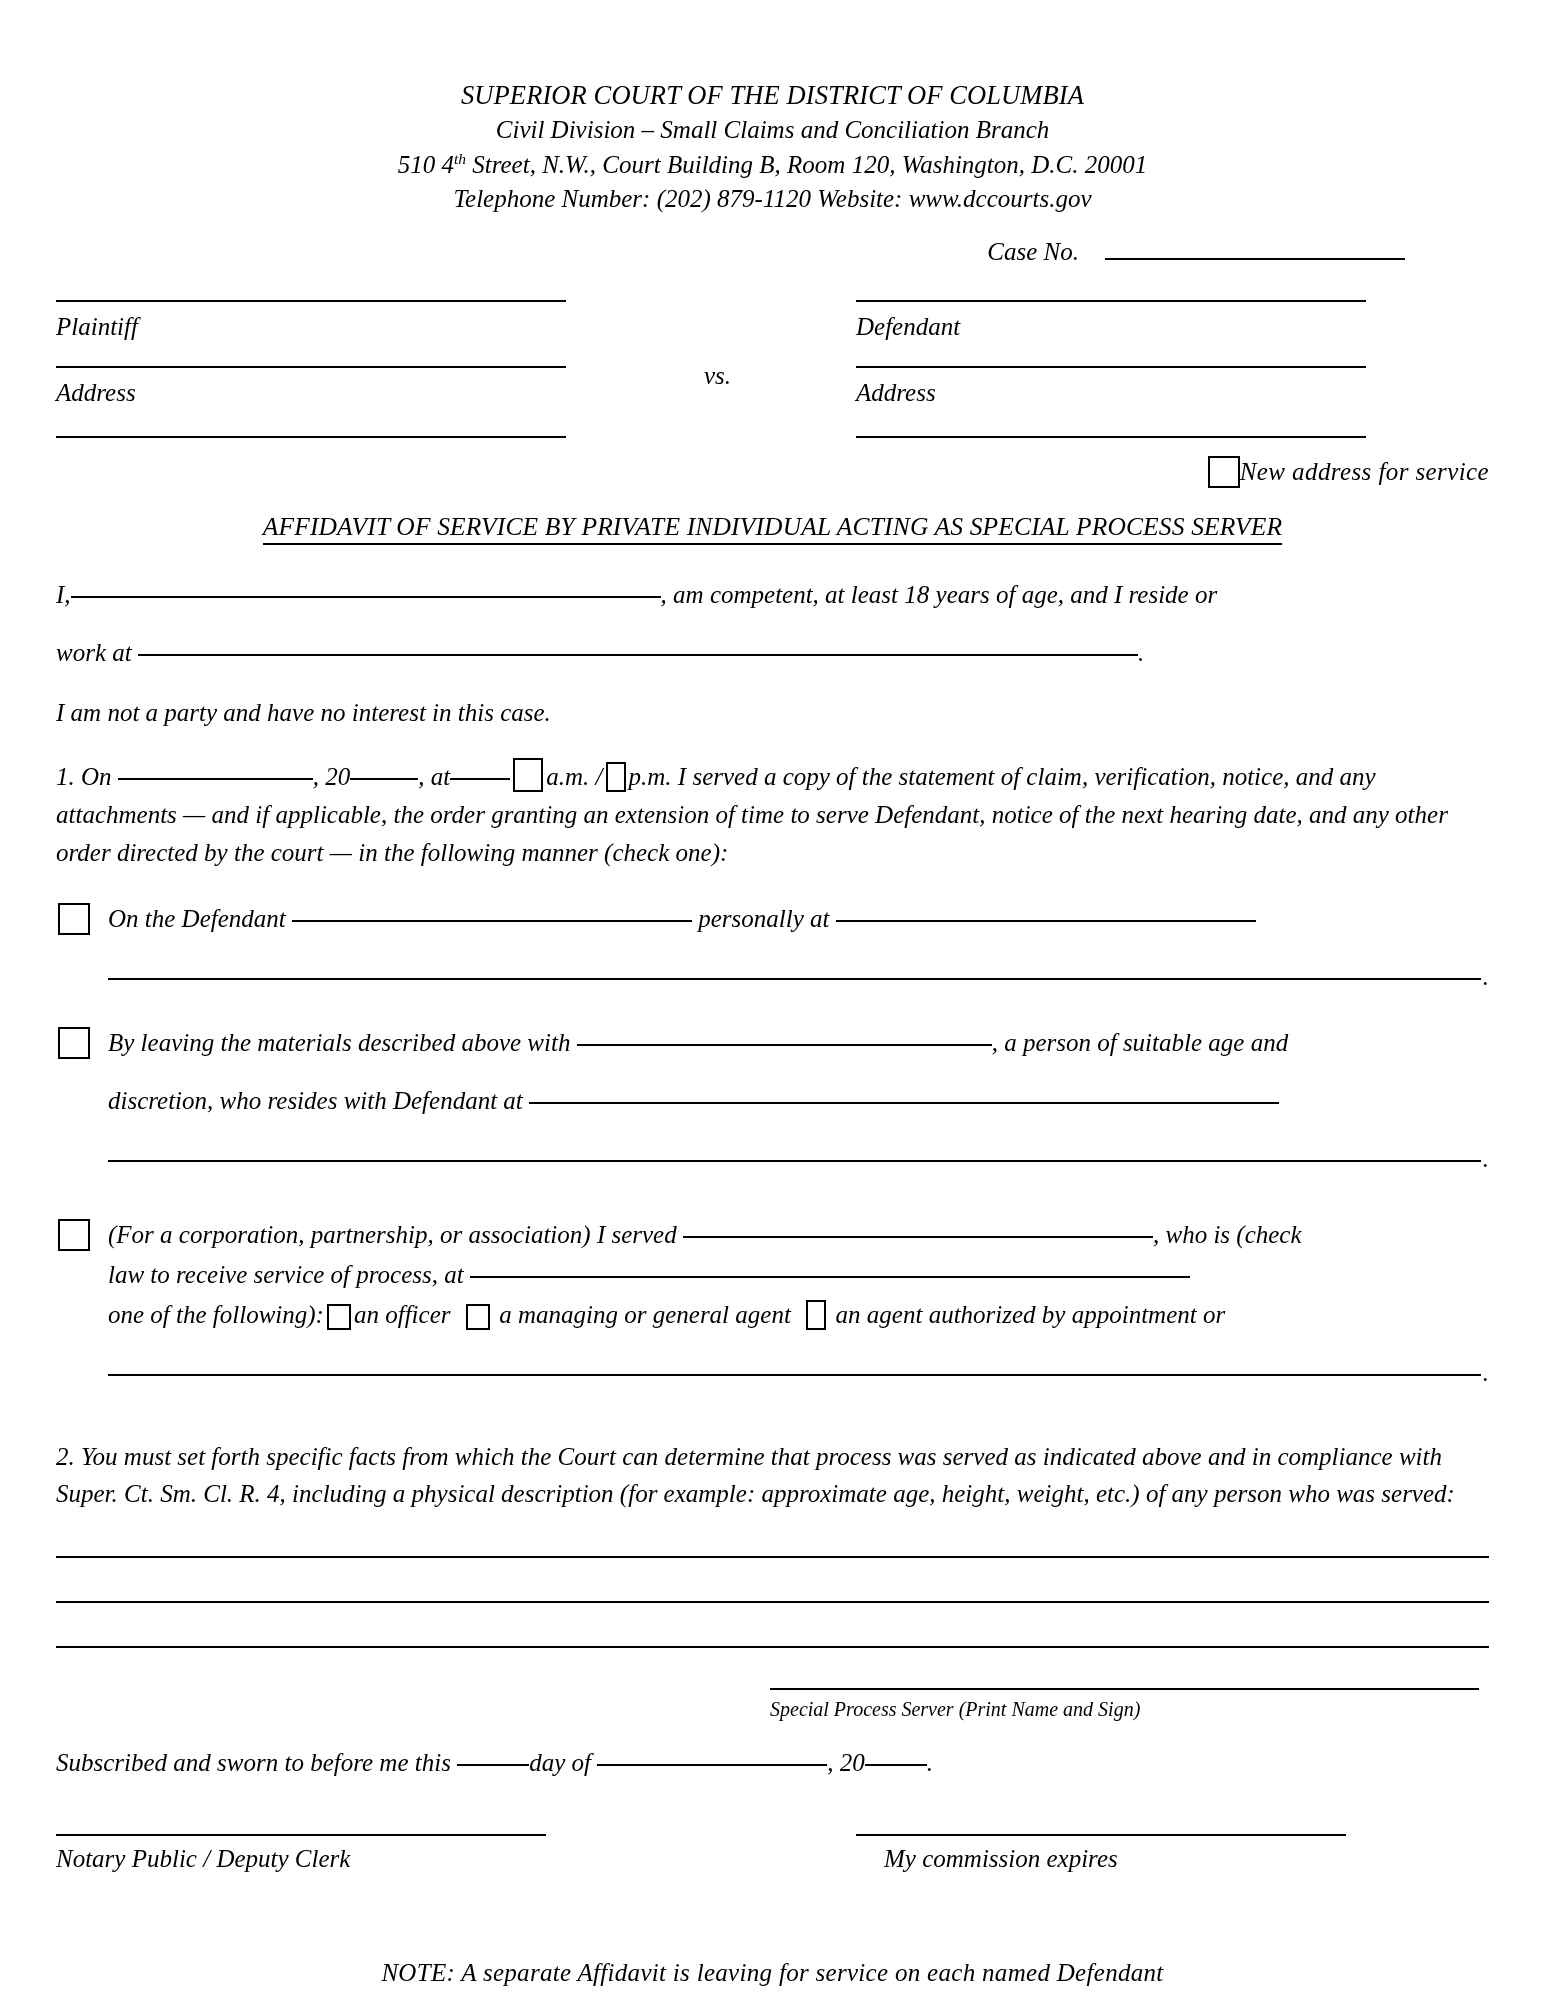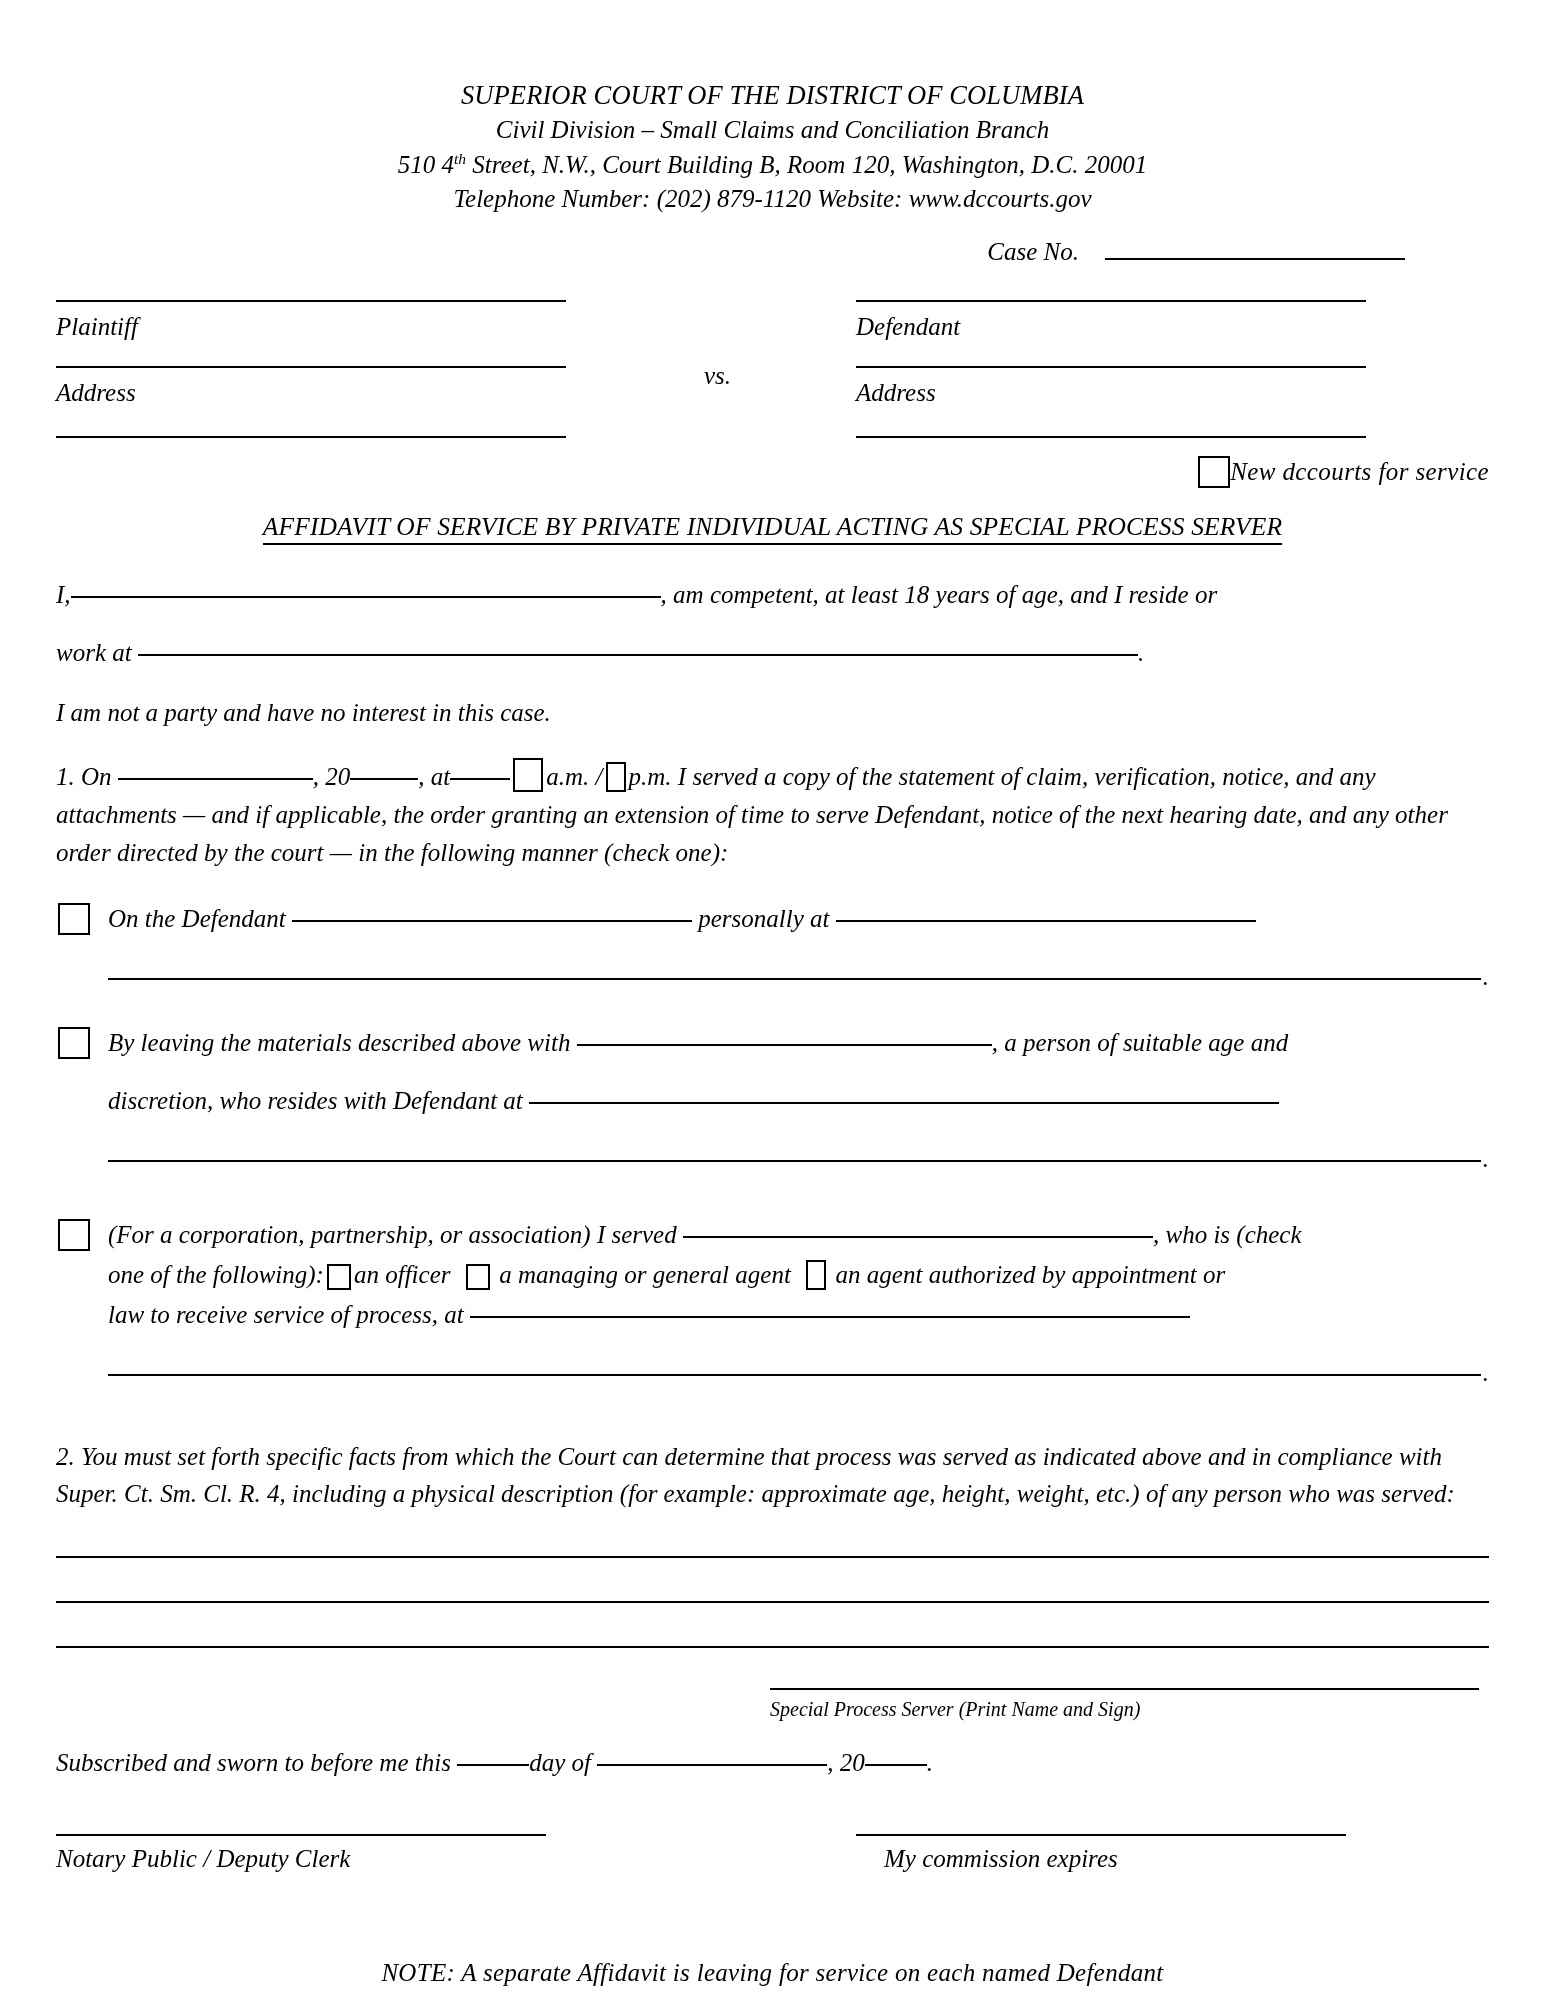--- a/index.html
+++ b/index.html
@@ -278,21 +278,21 @@
         <div class="gap26"></div>
         <div class="fieldline"></div>
         <div class="fieldlabel">Address</div>
         <div class="gap30"></div>
         <div class="fieldline"></div>
       </div>
     </div>
 
     <div class="newaddr-row">
       <span class="cbx cbx-lg"></span>
-      <span class="newaddr-text">New dccourts for service</span>
+      <span class="newaddr-text">New address for service</span>
     </div>
 
     <div class="affidavit-title"><span>AFFIDAVIT OF SERVICE BY PRIVATE INDIVIDUAL ACTING AS SPECIAL PROCESS SERVER</span></div>
 
     <div class="body-block">
 
       <div class="p-i">
         <span>I,</span><span class="inline-rule w-i"></span><span>, am competent, at least 18 years of age, and I reside or</span>
       </div>
 
@@ -341,29 +341,29 @@
         </div>
       </div>
 
       <div class="option" style="margin-top:38px;">
         <span class="cbx cbx-lg box"></span>
         <div class="otext">
           <span>(For a corporation, partnership, or association) I served</span>
           <span class="inline-rule w-iserved"></span><span>, who is (check</span>
         </div>
         <div class="otext" style="margin-top:2px;">
+          <span>law to receive service of process,  at</span>
+          <span class="inline-rule w-lawat"></span>
+        </div>
+        <div class="otext" style="margin-top:2px;">
           <span>one of the following):</span><span class="cbx cbx-sm cb-inline"></span><span>an officer</span>
           &nbsp;<span class="cbx cbx-sm cb-inline"></span>
           <span>a managing or general agent</span>
           &nbsp;<span class="cbx cbx-xs cb-inline"></span>
           <span>an agent authorized by appointment or</span>
-        </div>
-        <div class="otext" style="margin-top:2px;">
-          <span>law to receive service of process,  at</span>
-          <span class="inline-rule w-lawat"></span>
         </div>
         <div class="cont-line">
           <span class="cont-rule"></span>
             <span class="period">.</span>
         </div>
       </div>
 
       <div class="p-two">
         <span>2. You must set forth specific facts from which the Court can determine that process was served as indicated above and</span>
         <span>in compliance with Super. Ct. Sm. Cl. R. 4, including a physical description (for example: approximate age, height,</span>

